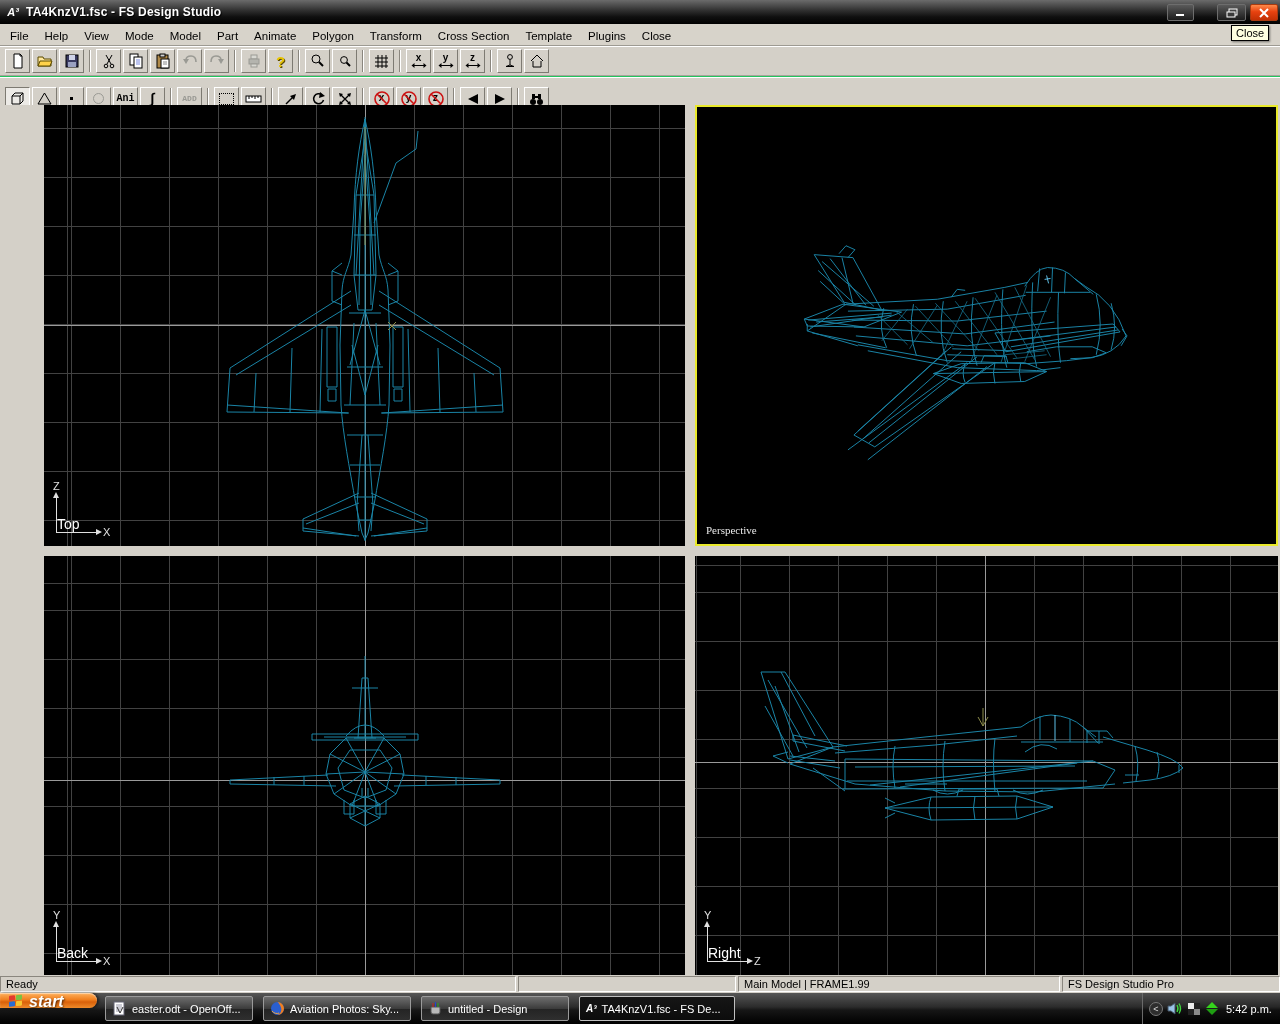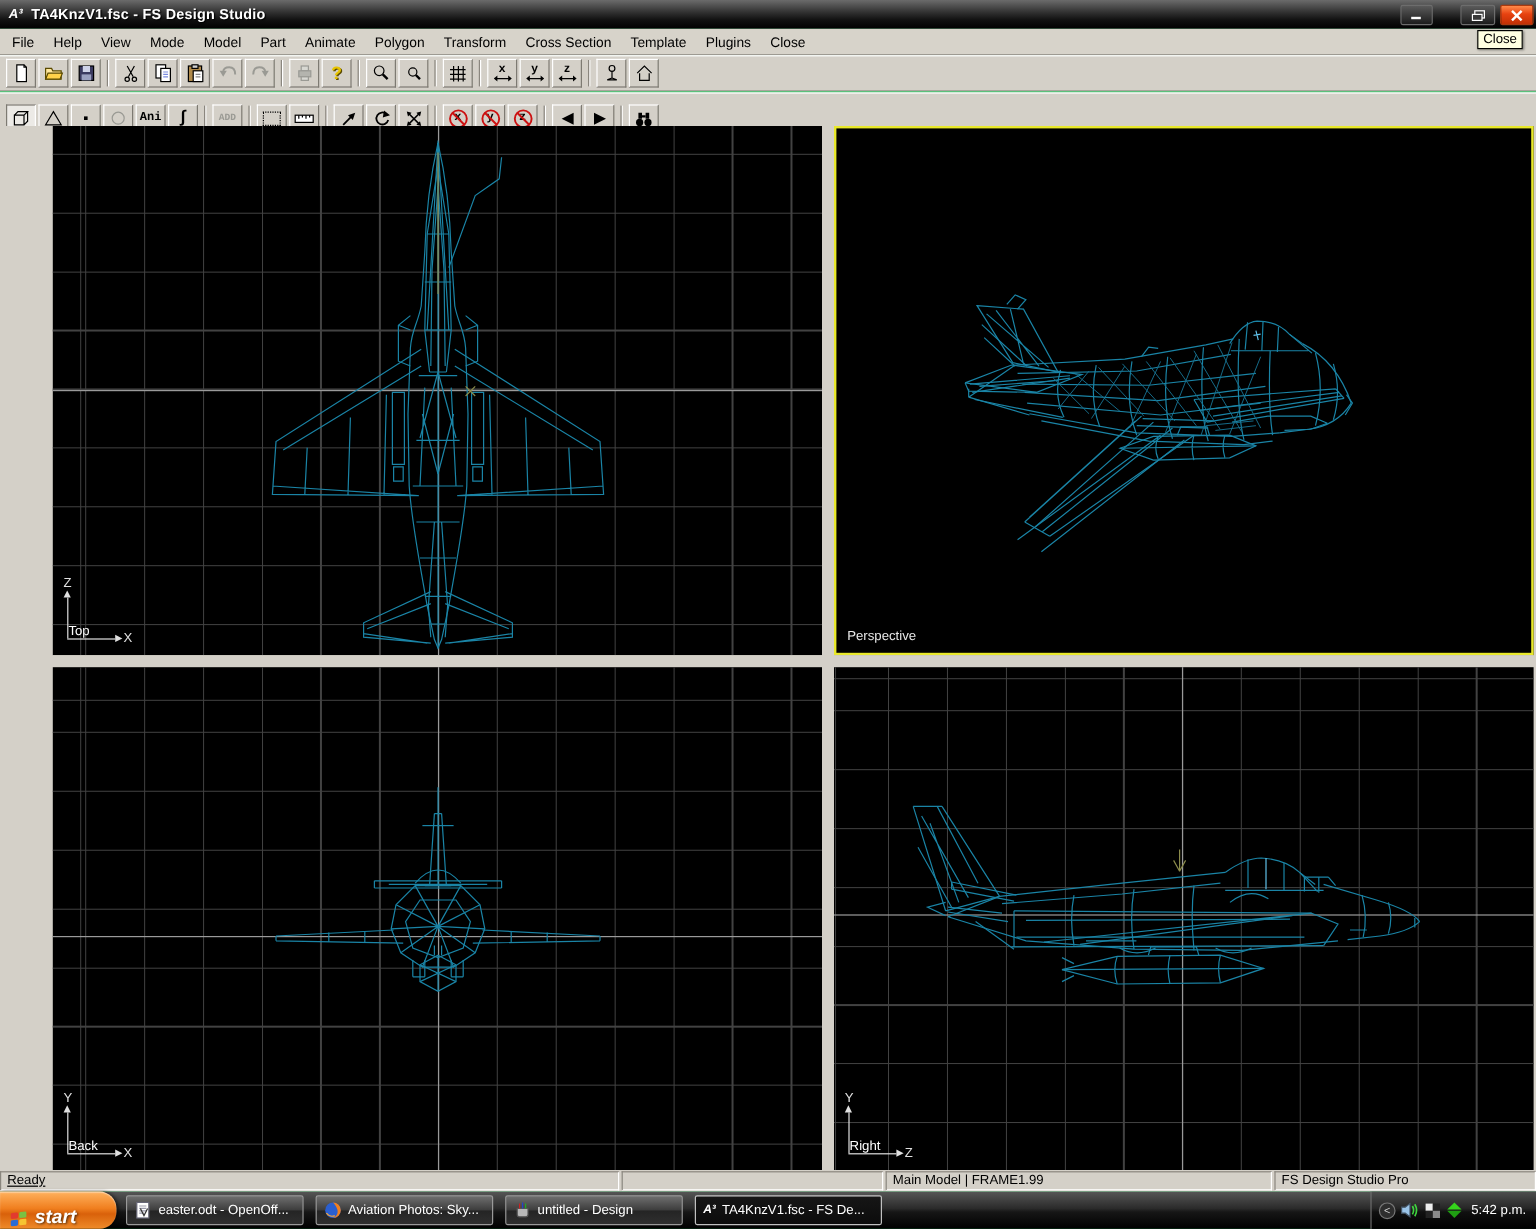--- a/index.html
+++ b/index.html
@@ -89,48 +89,48 @@
     background-size:1px 100%,100% 1px,auto,auto;
     background-position:290px 0,0 206px,45px 0,0 10px; background-color:#000; }
   #vsplit { position:absolute; left:685px; top:0; width:10px; height:870px; background:#d4d0c8; }
   #hsplit { position:absolute; left:44px; top:441px; width:1234px; height:10px; background:#d4d0c8; }
   .vp svg.craft { position:absolute; left:0; top:0; width:100%; height:100%; }
   .wf { stroke:#1a84a6; fill:none; stroke-width:1; }
   .wf2 { stroke:#16708e; fill:none; stroke-width:.8; }
   .olive { stroke:#8b8b4a; fill:none; stroke-width:1; }
   .hl { stroke:#5fc0e8; fill:none; stroke-width:1; }
 
-  .vp-label { position:absolute; left:13px; bottom:14px; color:#fff; font-size:11px; z-index:5; }
-  .persp-label { position:absolute; left:9px; bottom:8px; color:#e8e8e8; font-size:11px; z-index:5; }
+  .vp-label { position:absolute; left:13px; bottom:14px; color:#fff; font-size:14px; z-index:5; }
+  .persp-label { position:absolute; left:9px; bottom:8px; color:#e8e8e8; font-size:11px; z-index:5;font-family:Liberation Serif, serif; }
   .axgroup { position:absolute; left:8px; bottom:4px; width:60px; height:56px; z-index:4; }
   .ax-v { position:absolute; left:4px; top:12px; width:1px; height:34px; background:#e0e0e0; }
   .ax-h { position:absolute; left:4px; top:46px; width:40px; height:1px; background:#e0e0e0; }
   .ax-up { position:absolute; left:1px; top:6px; width:0; height:0;
     border-left:3px solid transparent; border-right:3px solid transparent; border-bottom:6px solid #e0e0e0; }
   .ax-rt { position:absolute; left:44px; top:43px; width:0; height:0;
     border-top:3px solid transparent; border-bottom:3px solid transparent; border-left:6px solid #e0e0e0; }
   .ax-lv { position:absolute; left:1px; top:-6px; color:#e0e0e0; font-size:11px; }
   .ax-lh { position:absolute; left:51px; top:40px; color:#e0e0e0; font-size:11px; }
 
   
   #statusbar { position:absolute; left:0; top:975px; width:1280px; height:18px; background:#d4d0c8;
     display:flex; }
   .spanel { height:16px; margin-top:1px; border:1px solid; border-color:#8a867e #ffffff #ffffff #8a867e;
     font-size:11px; color:#000; padding:0 5px; line-height:14px; }
-  #sp-ready { width:516px;text-decoration:underline; }
+  #sp-ready { width:516px; }
   #sp-mid { width:218px; margin-left:2px; }
   #sp-model { width:322px; margin-left:2px; }
   #sp-edition { flex:1; margin-left:2px; }
 
   
   #taskbar { position:absolute; left:0; top:993px; width:1280px; height:31px;
     background:linear-gradient(#565656,#2b2b2b 45%,#161616 55%,#000); }
-  #start-btn { position:absolute; left:0; top:0; width:97px; height:31px;
+  #start-btn { position:absolute; left:0; top:0; width:97px; height:15px;
     background:linear-gradient(#ffb25e,#f07f1f 45%,#d9610a 60%,#ef8b2a);
-    border-radius:0 14px 14px 0; display:flex; align-items:flex-end; gap:5px; padding-left:8px;
+    border-radius:0 14px 14px 0; display:flex; align-items:flex-start; gap:5px; padding-left:8px;
     box-shadow:inset 0 1px 1px rgba(255,255,255,.5), 2px 0 3px rgba(0,0,0,.5); }
   #start-btn span { color:#fff; font-weight:bold; font-style:italic; font-size:16px;
     text-shadow:1px 1px 2px rgba(0,0,0,.6); }
   .taskbtn { position:absolute; top:3px; height:25px; width:148px; border-radius:2px;
     border:1px solid #9a9a9a; background:linear-gradient(#6e6e6e,#3c3c3c 50%,#242424 52%,#2f2f2f);
     display:flex; align-items:center; gap:5px; padding:0 6px; color:#fff; font-size:11px;
     white-space:nowrap; overflow:hidden; }
   .taskbtn.active { background:linear-gradient(#161616,#0c0c0c); border-color:#c0c0c0; width:156px; }
   #tray { position:absolute; right:0; top:0; width:138px; height:31px;
     background:linear-gradient(#4e4e4e,#262626 45%,#101010 55%,#000);

